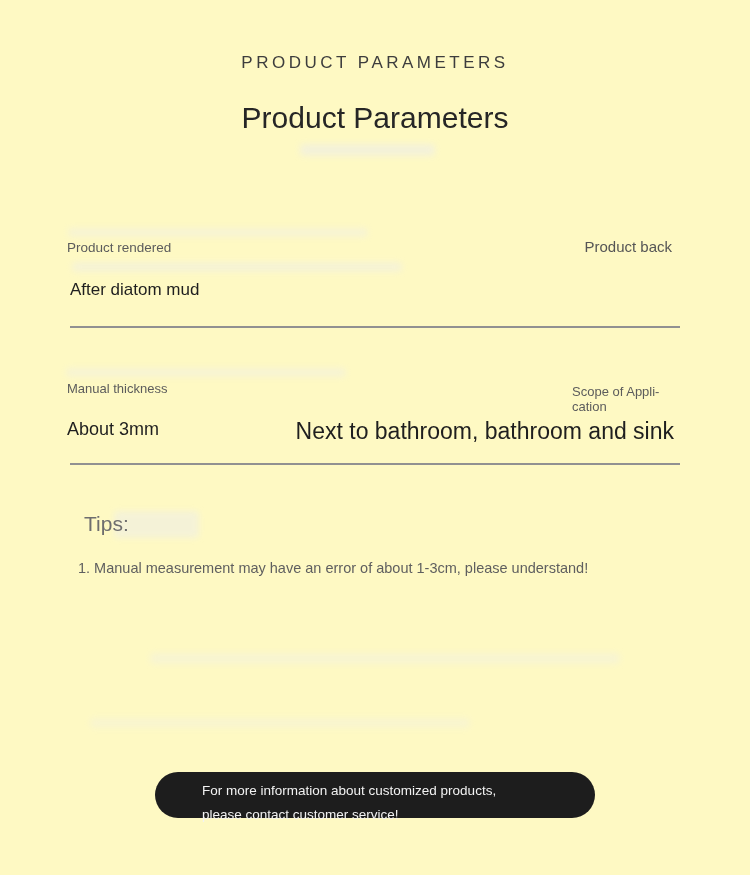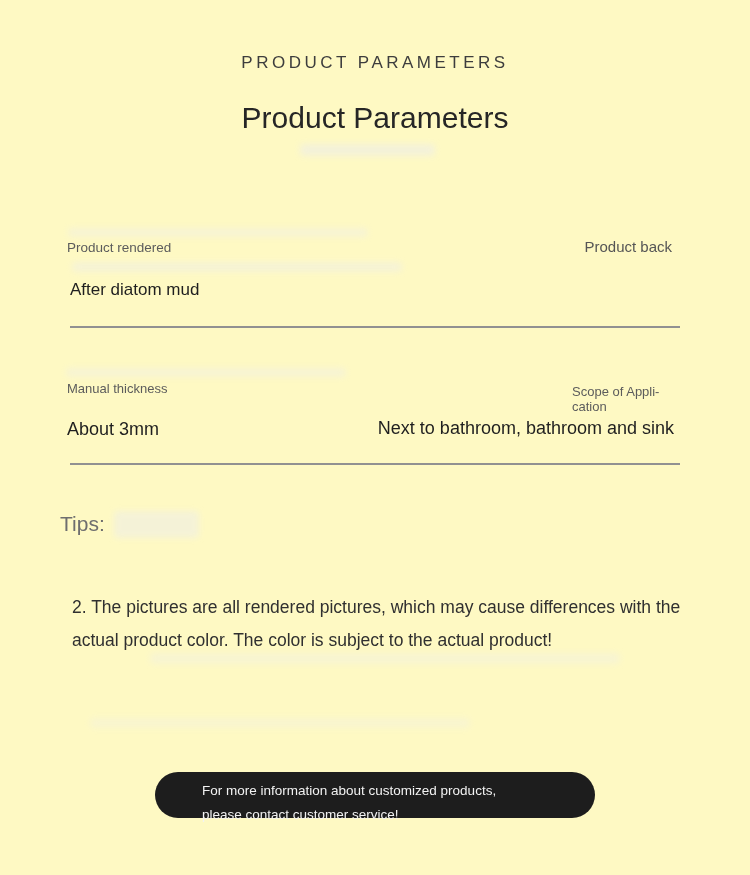--- a/index.html
+++ b/index.html
@@ -48,32 +48,32 @@
     color: #1f1f1f;
   }
   .lbl-material   { top: 240px; left: 67px; font-size: 13.5px; }
   .lbl-back       { top: 238px; right: 78px; text-align: right; }
   .val-material   { top: 280px; left: 70px;  font-size: 17px; }
   .val-back       { top: 271px; left: 492px; width: 178px; font-size: 15.5px; line-height: 17px; }
 
   .lbl-thickness  { top: 381px; left: 67px; }
   .lbl-scope      { top: 372px; left: 572px; width: 100px; line-height: 15px; margin-top: 12px; }
   .val-thickness  { top: 419px; left: 67px;  font-size: 18px; }
-  .val-scope      { top: 418px; right: 76px; font-size: 18px; text-align: left; }
+  .val-scope      { top: 418px; right: 76px; font-size: 23px; text-align: left; }
 
   .divider {
     left: 70px; width: 610px; height: 0;
     border-top: 2px solid #919191;
   }
   .divider-1 { top: 326px; }
   .divider-2 { top: 463px; }
 
   
   .tips-heading {
-    top: 512px; left: 60px;
+    top: 512px; left: 84px;
     font-size: 21px;
     color: #6e6e6e;
   }
   .tip-1 {
     top: 560px; left: 78px;
     font-size: 14.5px;
     color: #5f5f5f;
   }
   .tip-2 {
     top: 591px; left: 72px; width: 614px;
@@ -141,19 +141,19 @@
   <div class="abs spec-value val-material">After diatom mud</div>
   <div class="abs divider divider-1"></div>
 
   <div class="abs spec-label-sm lbl-thickness">Manual thickness</div>
   <div class="abs spec-label-sm lbl-scope">Scope of Appli-cation</div>
   <div class="abs spec-value val-thickness">About 3mm</div>
   <div class="abs spec-value val-scope">Next to bathroom, bathroom and sink</div>
   <div class="abs divider divider-2"></div>
 
   <div class="abs tips-heading">Tips:</div>
-  <div class="abs tip-2">2. The pictures are all rendered pictures, which may cause differences with the actual product color. The color is subject to the actual product!</div>
+  <div class="abs tip-1">1. Manual measurement may have an error of about 1-3cm, please understand!</div>
 
   <div class="abs footer-pill">
     <div class="footer-pill-text">For more information about customized products, please contact customer service!</div>
   </div>
 
 </div>
 
 </body></html>

